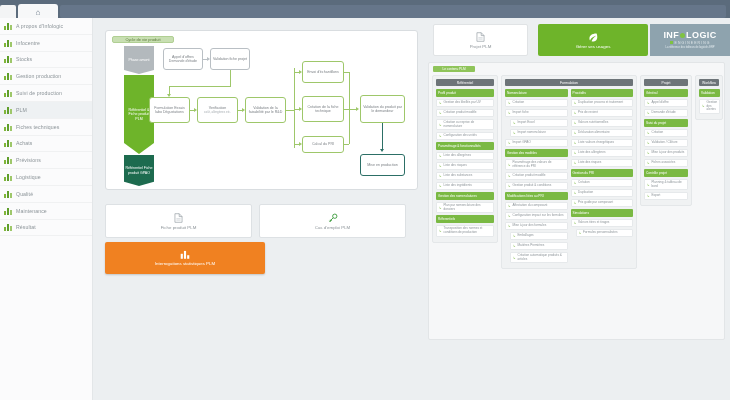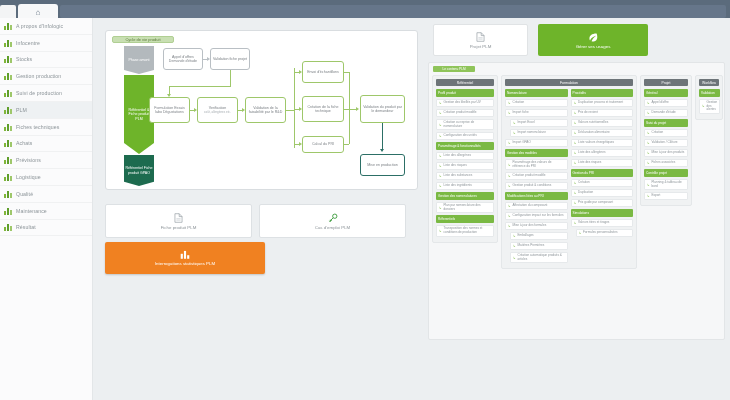--- a/index.html
+++ b/index.html
@@ -434,20 +434,29 @@
           <path d="M3 8h6M3 10h6" stroke="#b9c0c5" stroke-width="0.8"></path>
         </svg>
         <span class="lbl">Projet PLM</span>
       </div>
       <div class="tbtn" id="tbtn2">
         <svg width="10" height="10" viewBox="0 0 14 14">
           <path d="M12 2C5 2 2 5 2 9c0 2 1 3 1 3s1-5 9-7c0 0-5 3-7 8 3 1 8 0 8-6 0-3-1-5-1-5z" fill="#fff"></path>
         </svg>
         <span class="lbl">Gérer ses usages</span>
       </div>
+      <div id="logo">
+        <div class="l1">
+          <span>INF</span><span class="dot"></span><span>LOGIC</span>
+        </div>
+        <div class="l2">
+          <span class="sq"></span><span>ENGINEERING</span>
+        </div>
+        <div class="l3">La référence des éditeurs de logiciels ERP</div>
+      </div>
     </div>
 
     <div id="matrix">
       <div id="matrixtab">
         <span>Le contenu PLM</span>
       </div>
       <div id="cols-host">
           <div class="col" style="left: 3px; width: 66px;">
             <div class="colhdr">
               <span>Référentiel</span>

